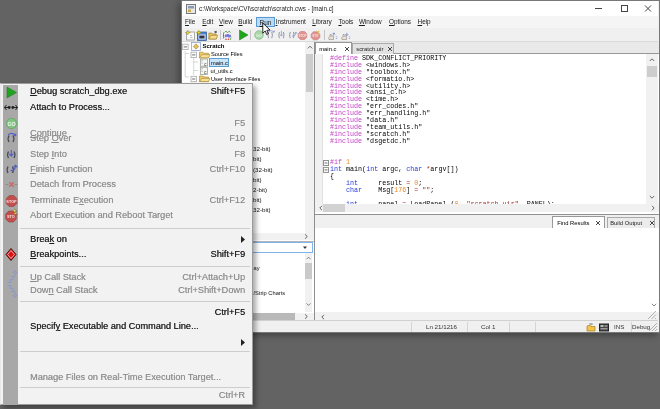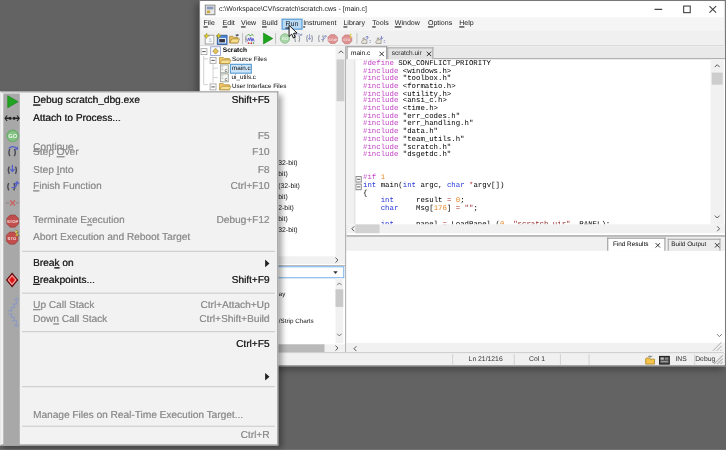--- a/index.html
+++ b/index.html
@@ -306,34 +306,36 @@
     <div class="msc" style="top:0">Shift+F5</div>
   <div class="mrow" style="top:16.3px">Attach to Process...</div>
   <div class="mrow dis" style="top:42px"><u>C</u>ontinue</div>
     <div class="msc dis" style="top:31.5px">F5</div>
   <div class="mrow dis" style="top:47px">Step <u>O</u>ver</div>
     <div class="msc dis" style="top:47px">F10</div>
   <div class="mrow dis" style="top:62.5px">Step <u>I</u>nto</div>
     <div class="msc dis" style="top:62.5px">F8</div>
   <div class="mrow dis" style="top:78px"><u>F</u>inish Function</div>
     <div class="msc dis" style="top:78px">Ctrl+F10</div>
+  <div class="mrow dis" style="top:93.3px">Detach from Process</div>
   <div class="mrow dis" style="top:108.5px">Terminate E<u>x</u>ecution</div>
-    <div class="msc dis" style="top:108.5px">Debug+F12</div>
+    <div class="msc dis" style="top:108.5px">Ctrl+F12</div>
   <div class="mrow dis" style="top:123.5px">Abort Execution and Reboot Target</div>
   <div class="msep" style="top:144px"></div>
   <div class="mrow" style="top:147.5px">Brea<u>k</u> on</div>
   <div class="mrow" style="top:162.5px"><u>B</u>reakpoints...</div>
     <div class="msc" style="top:162.5px">Shift+F9</div>
   <div class="msep" style="top:181.5px"></div>
   <div class="mrow dis" style="top:186.3px"><u>U</u>p Call Stack</div>
     <div class="msc dis" style="top:186.3px">Ctrl+Attach+Up</div>
   <div class="mrow dis" style="top:199.3px">Dow<u>n</u> Call Stack</div>
-    <div class="msc dis" style="top:199.3px">Ctrl+Shift+Build</div>
+    <div class="msc dis" style="top:199.3px">Ctrl+Shift+Down</div>
   <div class="msep" style="top:216.5px"></div>
     <div class="msc" style="top:220.5px">Ctrl+F5</div>
+  <div class="mrow" style="top:235px">Specif<u>y</u> Executable and Command Line...</div>
   <div class="msep" style="top:266.5px"></div>
   <div class="mrow dis" style="top:286px">Manage Files on Real-Time Execution Target...</div>
   <div class="msep" style="top:302.5px"></div>
     <div class="msc dis" style="top:304.3px">Ctrl+R</div>
   <svg class="abs" style="left:239px;top:152px" width="6" height="7" viewBox="0 0 6 7">
       <path d="M1 0 L5 3.5 L1 7 Z" fill="#222"></path>
     </svg>
   <svg class="abs" style="left:239px;top:254.5px" width="6" height="7" viewBox="0 0 6 7">
       <path d="M1 0 L5 3.5 L1 7 Z" fill="#222"></path>
     </svg>

